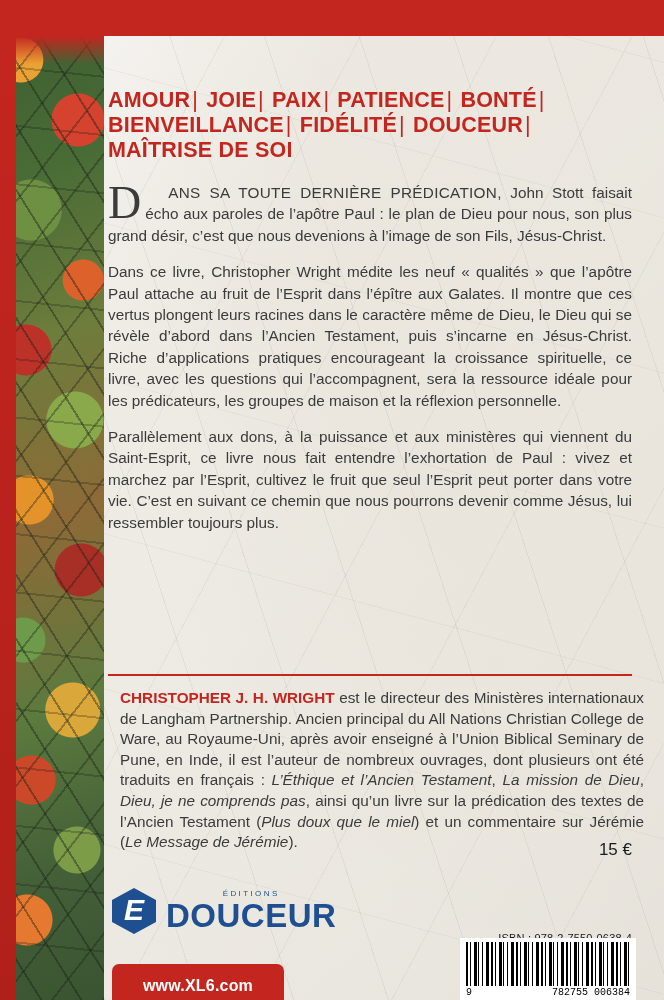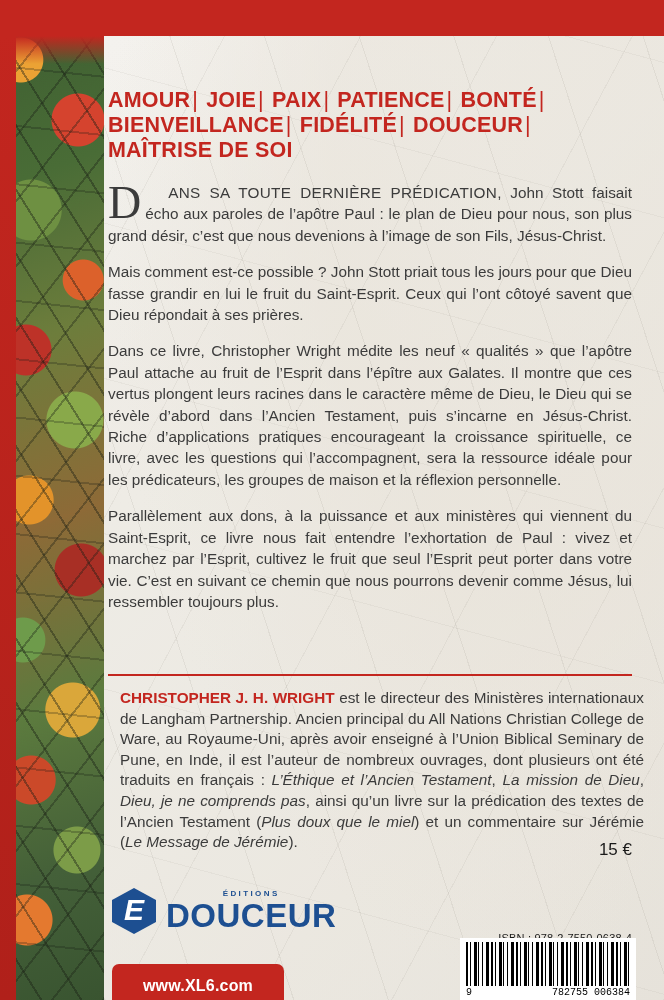--- a/index.html
+++ b/index.html
@@ -222,21 +222,21 @@
     line-height: 1;
     transform: translateY(-1px);
   }
   .logo-words { line-height: 1; }
   .logo-editions {
     color: #1d4f91;
     font-size: 8px;
     letter-spacing: 2.4px;
     text-align: center;
     margin-bottom: 1px;
-    font-weight: bold;
+    font-weight: normal;
   }
   .logo-name {
     color: #1d4f91;
     font-size: 33px;
     font-weight: bold;
     letter-spacing: .5px;
     line-height: 34px;
   }
   .site-pill {
     margin-top: 30px;
@@ -316,21 +316,20 @@
       <span>PATIENCE</span><span class="sep">|</span>
       <span>BONTÉ</span><span class="sep">|</span>
       <span>BIENVEILLANCE</span><span class="sep">|</span>
       <span>FIDÉLITÉ</span><span class="sep">|</span>
       <span>DOUCEUR</span><span class="sep">|</span>
       <span>MAÎTRISE DE SOI</span>
     </div>
 
     <div class="body">
       <p class="dropcap-para"><span class="dropcap">D</span><span class="smallcaps">ANS SA TOUTE DERNIÈRE PRÉDICATION,</span><span> John Stott faisait écho aux paroles de l’apôtre Paul : le plan de Dieu pour nous, son plus grand désir, c’est que nous devenions à l’image de son Fils, Jésus-Christ.</span></p>
-      <p>Mais comment est-ce possible ? John Stott priait tous les jours pour que Dieu fasse grandir en lui le fruit du Saint-Esprit. Ceux qui l’ont côtoyé savent que Dieu répondait à ses prières.</p>
       <p>Dans ce livre, Christopher Wright médite les neuf « qualités » que l’apôtre Paul attache au fruit de l’Esprit dans l’épître aux Galates. Il montre que ces vertus plongent leurs racines dans le caractère même de Dieu, le Dieu qui se révèle d’abord dans l’Ancien Testament, puis s’incarne en Jésus-Christ. Riche d’applications pratiques encourageant la croissance spirituelle, ce livre, avec les questions qui l’accompagnent, sera la ressource idéale pour les prédicateurs, les groupes de maison et la réflexion personnelle.</p>
       <p>Parallèlement aux dons, à la puissance et aux ministères qui viennent du Saint-Esprit, ce livre nous fait entendre l’exhortation de Paul : vivez et marchez par l’Esprit, cultivez le fruit que seul l’Esprit peut porter dans votre vie. C’est en suivant ce chemin que nous pourrons devenir comme Jésus, lui ressembler toujours plus.</p>
     </div>
 
     <div class="rule"></div>
 
     <div class="bio">
       <span class="author-name">CHRISTOPHER J. H. WRIGHT</span><span> est le directeur des Ministères internationaux de Langham Partnership. Ancien principal du All Nations Christian College de Ware, au Royaume-Uni, après avoir enseigné à l’Union Biblical Seminary de Pune, en Inde, il est l’auteur de nombreux ouvrages, dont plusieurs ont été traduits en français : </span><i>L’Éthique et l’Ancien Testament</i><span>, </span><i>La mission de Dieu</i><span>, </span><i>Dieu, je ne comprends pas</i><span>, ainsi qu’un livre sur la prédication des textes de l’Ancien Testament (</span><i>Plus doux que le miel</i><span>) et un commentaire sur Jérémie (</span><i>Le Message de Jérémie</i><span>).</span>
     </div>
 

